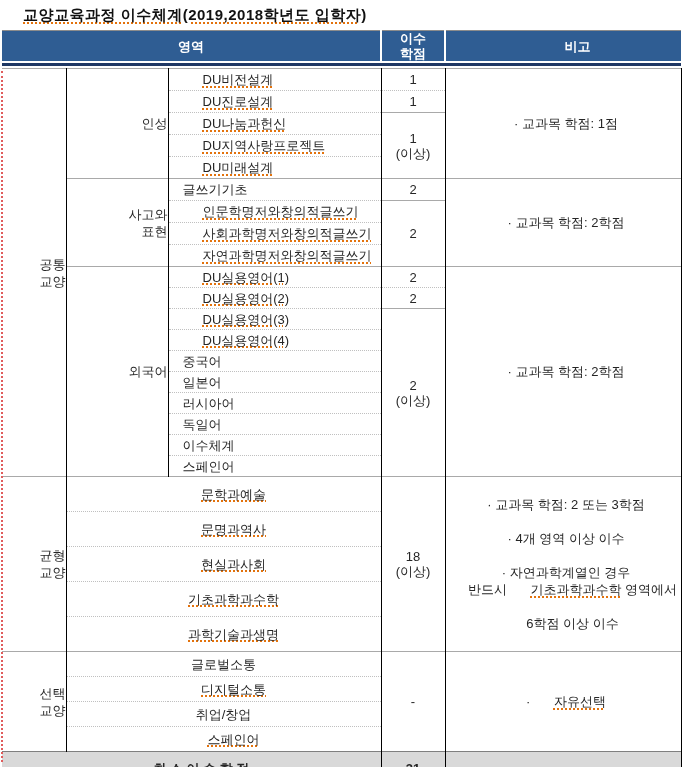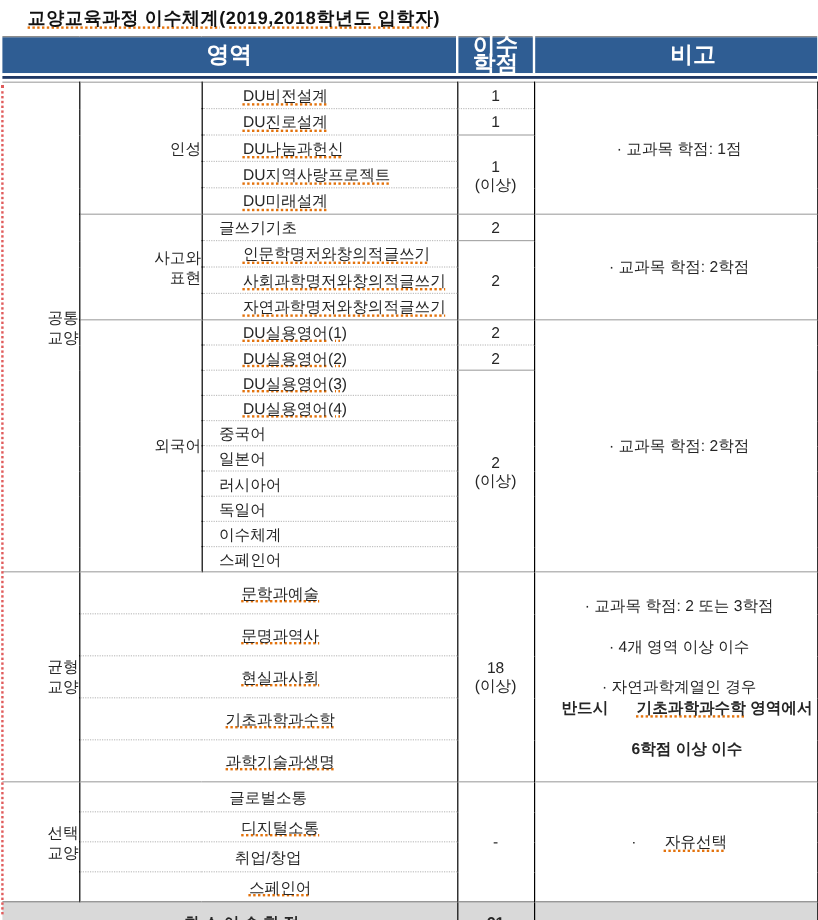--- a/index.html
+++ b/index.html
@@ -18,21 +18,21 @@
     text-decoration-color:#E3720C;
     text-decoration-thickness:1.5px;
     text-underline-offset:2px;
     margin-left:20px;
   }
   table.t{
     border-collapse:collapse;table-layout:fixed;margin-left:2px;
     width:679px;
   }
   .t th{
-    background:#2F5D93;color:#ffffff;font-weight:bold;font-size:19px;
+    background:#2F5D93;color:#ffffff;font-weight:bold;font-size:13px;
     border-top:1px solid #8C8C8C;border-right:2px solid #ffffff;
     padding:0;line-height:15px;height:30px;text-align:center;
     white-space:pre-line;
   }
   .t th:last-child{border-right:none;padding-left:28px;}
   .t td{
     border-top:1px solid #A9A9A9;border-right:1px solid #000000;
     padding:0;vertical-align:middle;white-space:pre-line;line-height:15px;
     overflow:hidden;
   }
@@ -43,21 +43,21 @@
   .t td.cat{text-align:right;line-height:17px;}
   tr.divtop td{
     border:none;height:7px;padding:0;
     background:linear-gradient(180deg,#ffffff 0px,#ffffff 2px,#1F3864 2px,#1F3864 5px,#ffffff 5px,#ffffff 7px);
   }
   tr.sumrow td{
     background:#D9D9D9;font-weight:bold;height:28px;
     border-top:1px solid #7F7F7F;
   }
   tr.sumrow td.note{font-size:13.5px;letter-spacing:-0.3px;padding-left:6px;}
-  .note .ind{display:block;padding-left:13px;font-weight:bold;}
+  .note .ind{display:block;padding-left:13px;}
   .redguide{
     position:absolute;left:1px;top:71px;height:691px;width:0;
     border-left:2px dotted #E05C5C;pointer-events:none;
   }
 </style>
 </head>
 <body>
 
 <div class="title sq">교양교육과정 이수체계(2019,2018학년도 입학자)</div>
 

